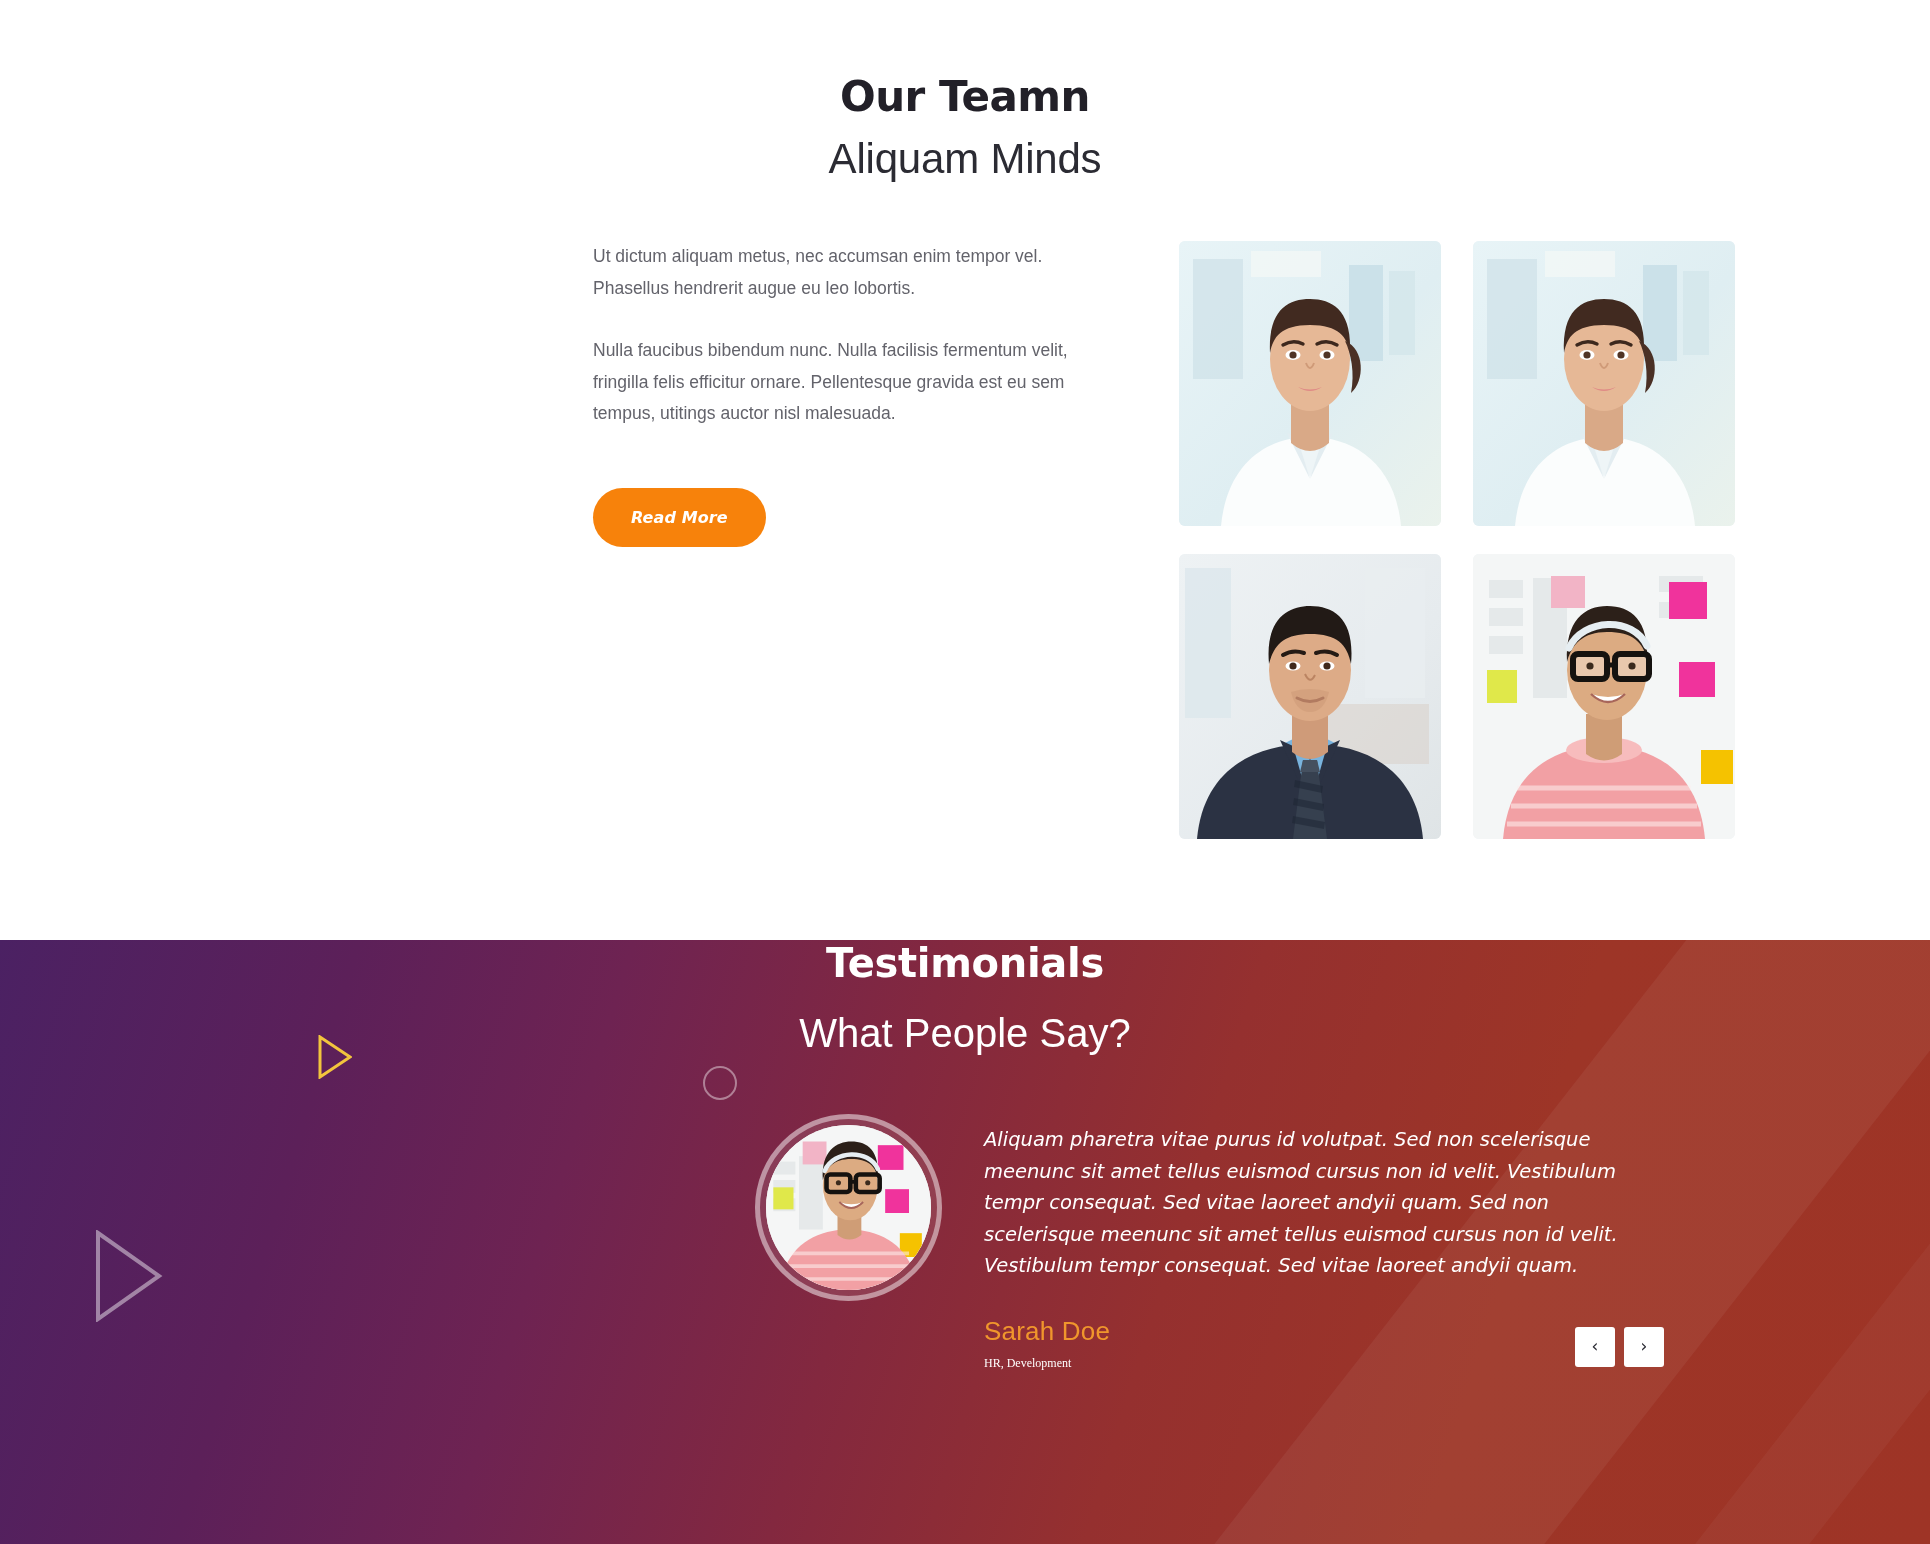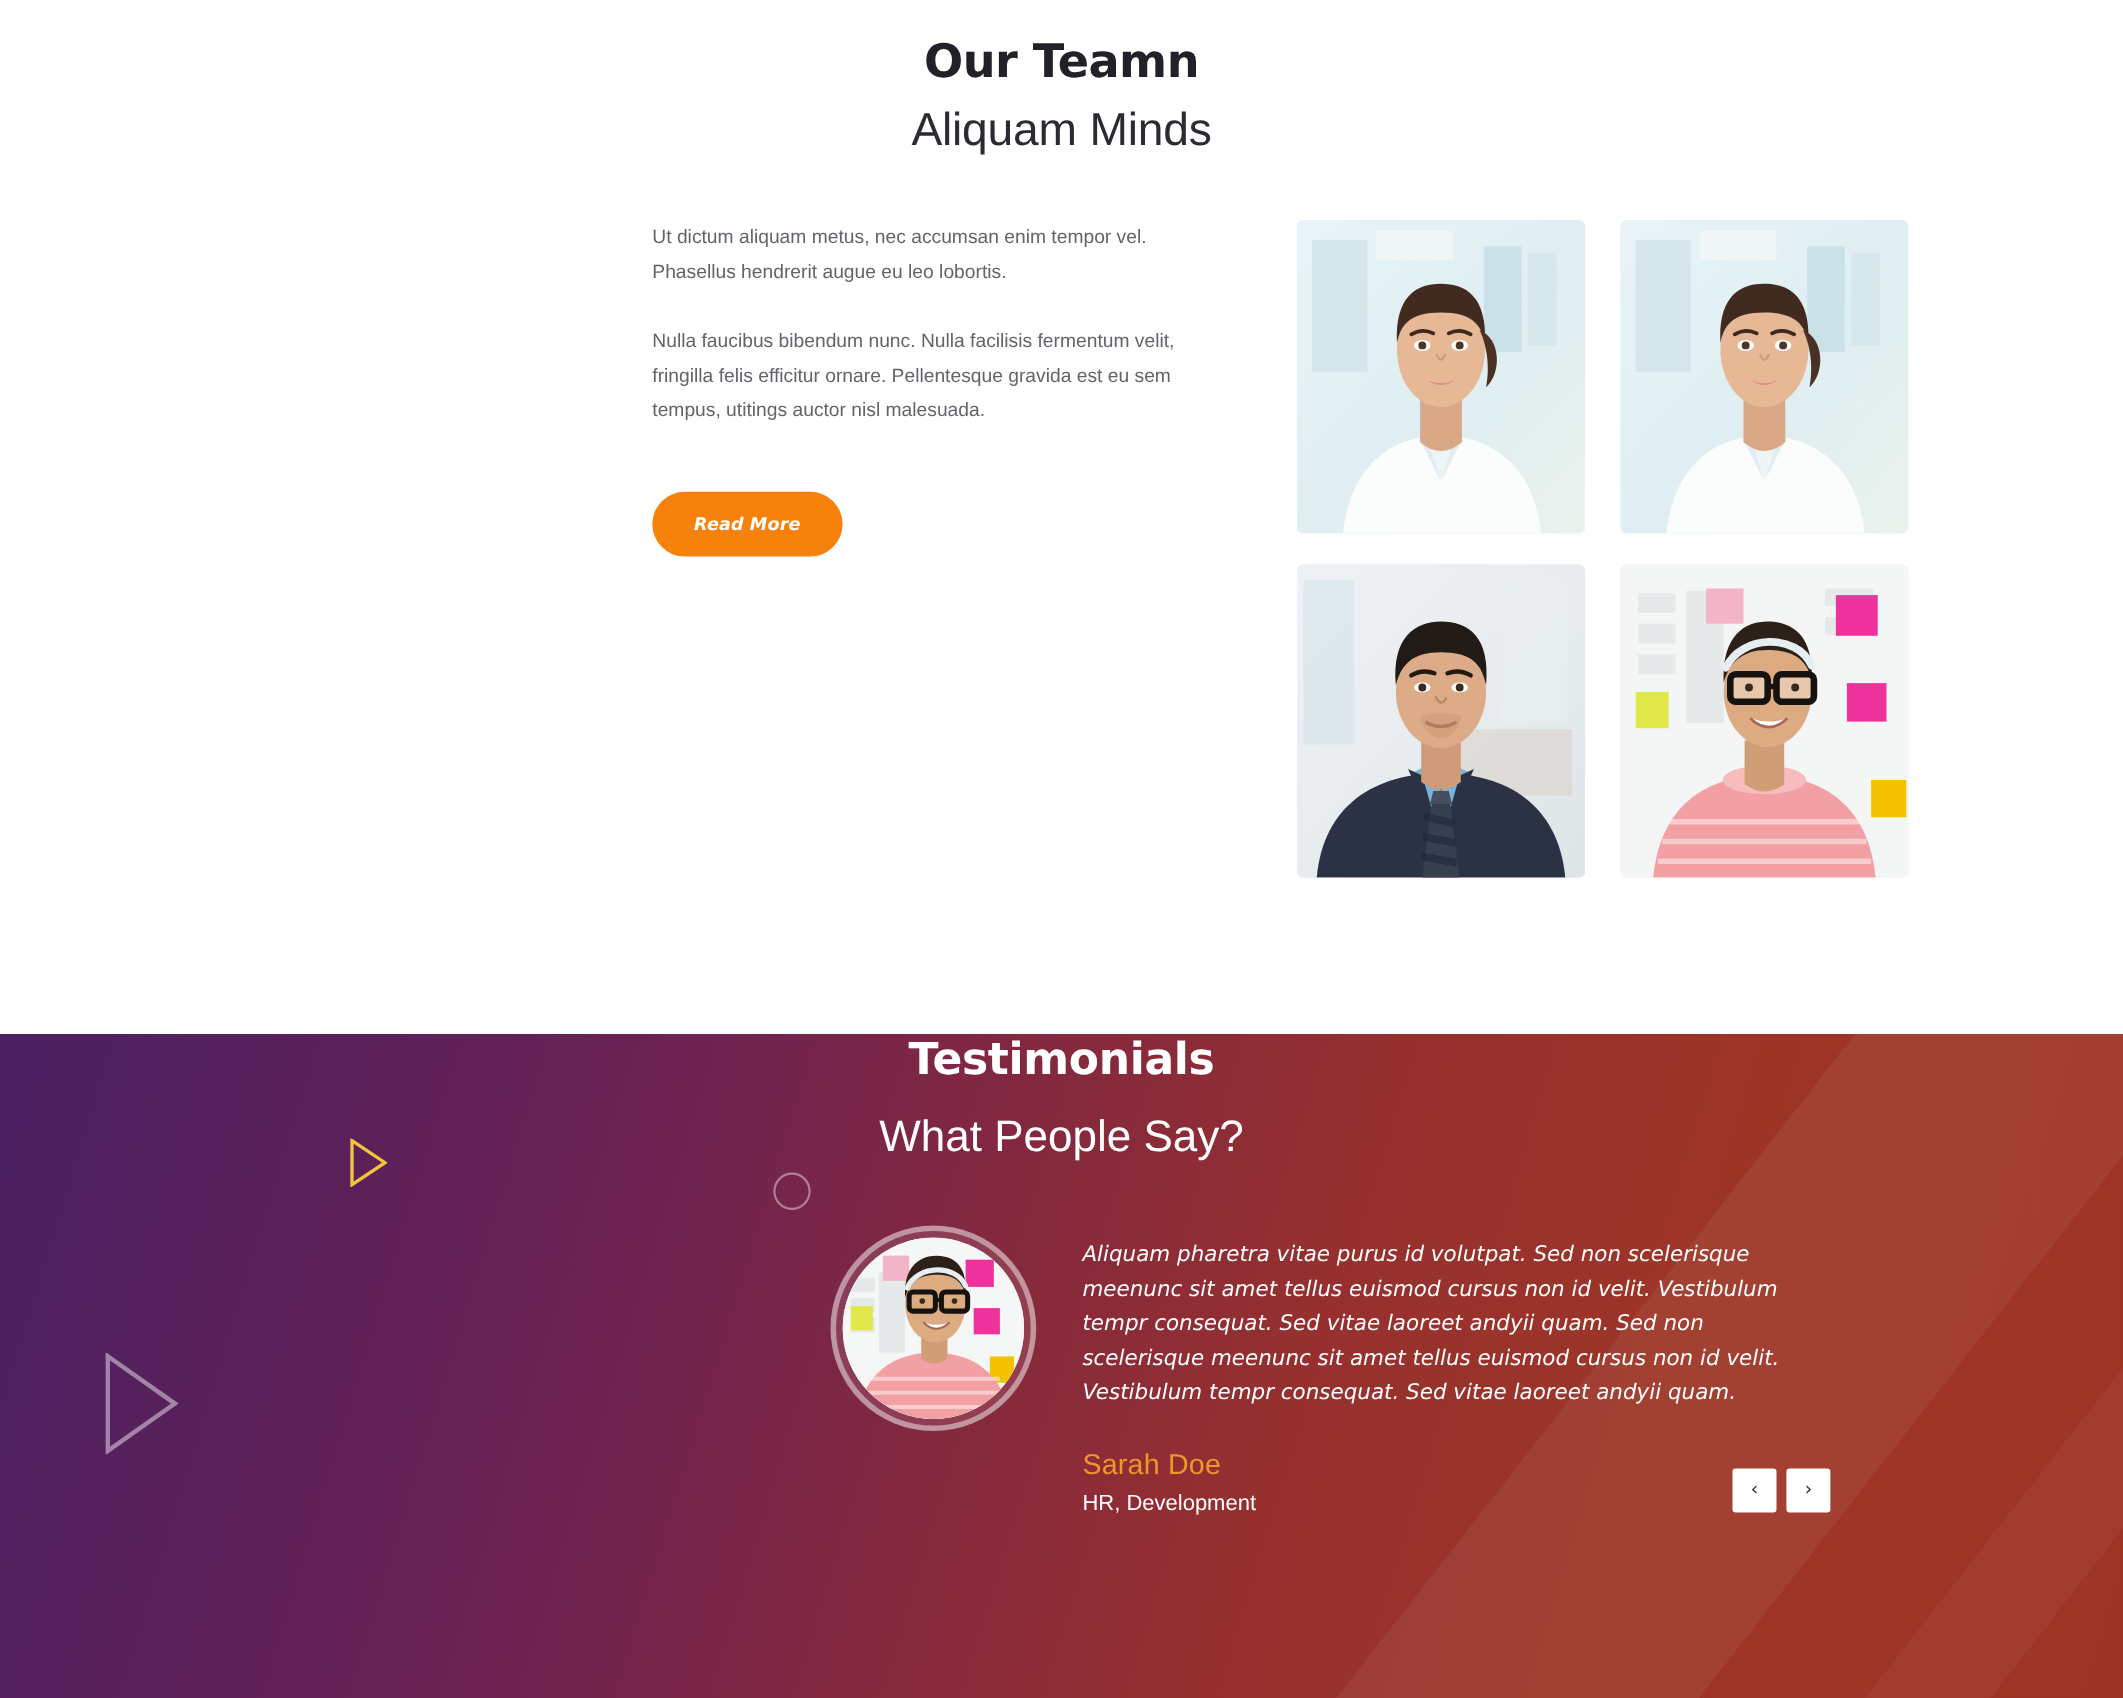--- a/index.html
+++ b/index.html
@@ -21,21 +21,21 @@
   
   .team-section {
     width: 100%;
     height: 940px;
     background: #ffffff;
     position: relative;
   }
 
   .team-heading-wrap {
     text-align: center;
-    padding-top: 31px;
+    padding-top: 72px;
   }
 
   .section-title {
     font-family: "DejaVu Sans", sans-serif;
     font-size: 42px;
     font-weight: bold;
     color: #222028;
     letter-spacing: -0.5px;
   }
 
@@ -227,24 +227,24 @@
     margin-top: 34px;
   }
 
   .testi-author-name {
     font-size: 26px;
     color: #F0962C;
     font-family: "Liberation Sans", sans-serif;
     letter-spacing: 0.2px;
   }
   .testi-author-role {
-    font-size: 20px;
+    font-size: 12px;
     color: #ffffff;
     margin-top: 9px;
-    font-family: Liberation Sans, sans-serif;
+    font-family: Liberation Serif, serif;
   }
 
   .testi-nav {
     display: flex;
     gap: 9px;
     margin-bottom: 4px;
   }
   .nav-btn {
     width: 40px;
     height: 40px;

